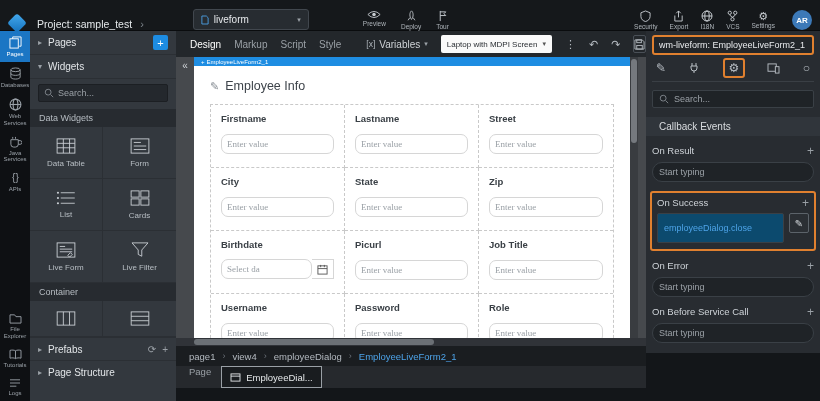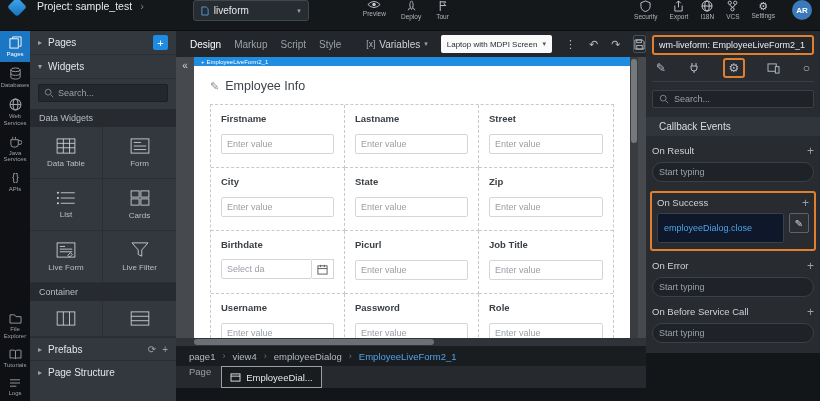--- a/index.html
+++ b/index.html
@@ -3,21 +3,21 @@
 <meta charset="utf-8">
 <style>
   * { margin:0; padding:0; box-sizing:border-box; }
   html,body { width:820px; height:401px; overflow:hidden; }
   body { font-family:"Liberation Sans","DejaVu Sans",sans-serif; background:#131619; position:relative; color:#dfe3e6; }
   input { font-family:inherit; }
   input::placeholder { color:#9aa0a6; opacity:1; }
   svg { display:block; }
 
   
-  .topbar { position:absolute; left:0; top:0; width:820px; height:31px; background:#15181b; display:flex; align-items:flex-start; gap:8px; padding:0 8px 0 8px; border-bottom:1px solid #0a0c0e; z-index:5; }
+  .topbar { position:absolute; left:0; top:0; width:820px; height:31px; background:#15181b; display:flex; align-items:flex-end; gap:8px; padding:0 8px 0 8px; border-bottom:1px solid #0a0c0e; z-index:5; }
   .logo { width:14px; height:14px; background:linear-gradient(135deg,#45aaee,#1371bd); transform:rotate(45deg); border-radius:3px; margin:0 5px 0 2px; flex:0 0 auto; }
   .project { color:#e3e7ea; font-size:10.5px; white-space:nowrap; }
   .chev { color:#7d848b; font-size:11px; }
   .page-select { display:flex; align-items:center; gap:5px; background:#272c31; border:1px solid #41474e; border-radius:3px; height:21px; padding:0 7px; color:#e6e9ec; font-size:10px; min-width:116px;margin-left:41px; }
   .page-select .caret { margin-left:auto; }
   .caret { font-size:7px; color:#9aa0a6; }
   .tb-center { display:flex; gap:15px; margin-left:46px; }
   .tb-act { display:flex; flex-direction:column; align-items:center; gap:1px; color:#c8cdd2; }
   .tbl { font-size:6.5px; color:#aeb4ba; white-space:nowrap; }
   .tb-right { margin-left:auto; display:flex; gap:12px; align-items:center; }
@@ -66,21 +66,21 @@
   .page { position:absolute; left:18px; top:0; width:436px; height:281px; background:#fff; overflow:hidden; }
   .strip { height:9px; background:#1e8de2; position:relative; }
   .strip-tab { position:absolute; left:3px; top:0; height:9px; display:flex; align-items:center; gap:2px; background:#1e8de2; color:#fff; font-size:6px; padding:0 4px; white-space:nowrap; }
   .pagein { padding:13px 16px 0; }
   .form-title { display:flex; align-items:center; gap:6px; font-size:12.5px; color:#3d434a; margin-bottom:11px; }
   .pencil { color:#8a9097; font-size:11px; }
   .form-grid { border:1px dashed #c9c9c9; display:grid; grid-template-columns:1fr 1fr 1fr; }
   .fcell { padding:8px 10px 13px; border-right:1px dashed #c9c9c9; border-bottom:1px dashed #c9c9c9; }
   .fcell:nth-child(3n) { border-right:none; }
   .flabel { font-size:9.5px; font-weight:bold; color:#3a4046; margin-bottom:9px; }
-  .fin { width:100%; height:20px; border:1px solid #d6d6d6; border-radius:2px; padding:0 5px; font-size:9px; color:#333; outline:none; background:#fff; }
+  .fin { width:100%; height:20px; border:1px solid #d6d6d6; border-radius:7px; padding:0 5px; font-size:9px; color:#333; outline:none; background:#fff;font-family:Liberation Serif, serif; }
   .birth { display:flex; }
   .birth .fin { flex:1; min-width:0; }
   .cal-btn { flex:0 0 22px; height:20px; border:1px solid #d6d6d6; border-left:none; background:#fff; display:flex; align-items:center; justify-content:center; padding:0; }
   .vscroll { position:absolute; left:454px; top:0; width:8px; height:281px; background:#393c40; }
   .vthumb { position:absolute; top:2px; left:1px; width:6px; height:84px; background:#75797e; border-radius:3px; }
   .hscroll { position:absolute; left:0; right:0; top:281px; height:8px; background:#303338; }
   .hthumb { position:absolute; left:18px; top:1px; width:240px; height:6px; background:#6b7075; border-radius:3px; }
 
   .bc-bar { flex:0 0 20px; background:#1a1d20; display:flex; align-items:center; gap:7px; padding-left:13px; font-size:9.5px; }
   .bc { color:#b4bac0; }
@@ -98,21 +98,21 @@
   .itab { font-size:12px; display:flex; align-items:center; justify-content:center; }
   .hlbox { border:2px solid #e0802f; border-radius:3px; padding:1px 4px; }
   .insp-search { height:18px; margin:8px 0 9px; background:#1f2327; border:1px solid #3a4046; border-radius:2px; display:flex; align-items:center; gap:5px; padding:0 6px; color:#8a9097; }
   .cb-header { background:#30353b; color:#dadde0; font-size:10px; padding:4px 7px 4px 13px; margin:0 -6px 9px; }
   .ev { margin-bottom:9px; }
   .ev-head { display:flex; justify-content:space-between; align-items:center; color:#ced3d8; font-size:9.5px; margin-bottom:5px; }
   .plus { color:#9aa0a6; font-size:12px; line-height:10px; }
   .ev-input { width:100%; height:20px; background:#1f2327; border:1px solid #3a4046; border-radius:10px; color:#cfd3d7; font-size:9px; padding:0 6px; outline:none; }
   .ev.success { border:2px solid #e0802f; border-radius:3px; padding:4px 5px 6px; margin:0 -2px 9px; }
   .ev-value { display:flex; gap:5px; }
-  .ev-link { flex:1; height:20px; background:#0f172a; border:1px solid #3a4046; border-radius:2px; display:flex; align-items:center; padding:14px 6px; color:#4da3e8; font-size:9px; white-space:nowrap; overflow:hidden; }
+  .ev-link { flex:1; height:20px; background:#0c4a6e; border:1px solid #3a4046; border-radius:2px; display:flex; align-items:center; padding:14px 6px; color:#4da3e8; font-size:9px; white-space:nowrap; overflow:hidden; }
   .edit-btn { width:20px; height:20px; border:1px solid #5c636a; border-radius:2px; background:#2b2f34; color:#cfd3d7; display:flex; align-items:center; justify-content:center; font-size:10px; }
 </style>
 </head>
 <body>
 
 <header class="topbar">
   <span class="logo"></span>
   <span class="project">Project: sample_test</span>
   <span class="chev">›</span>
   <div class="page-select">

